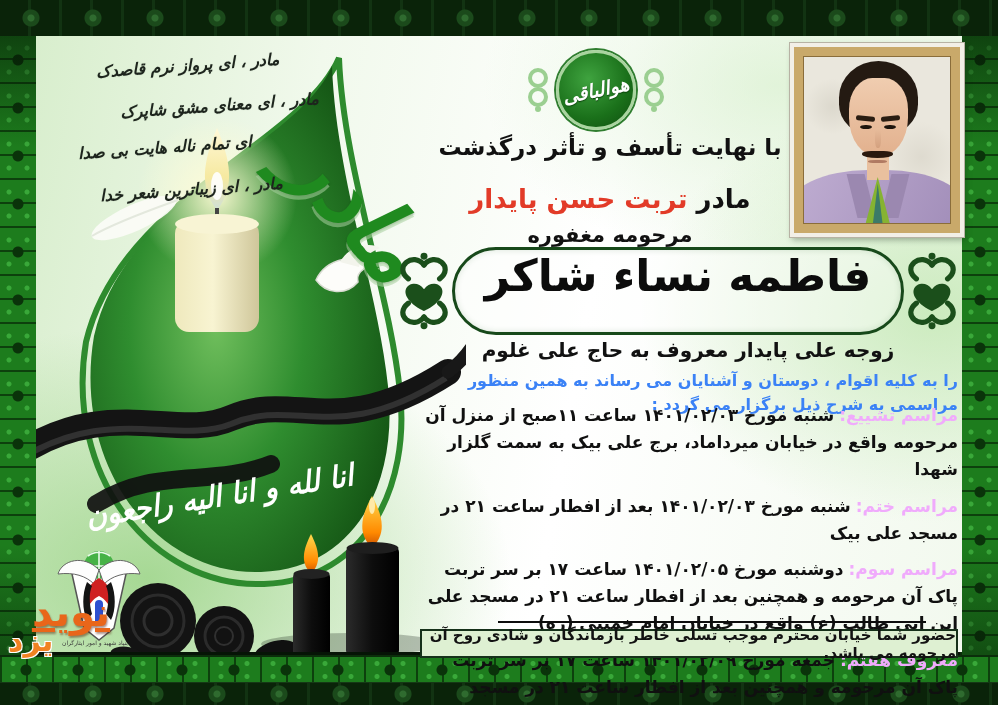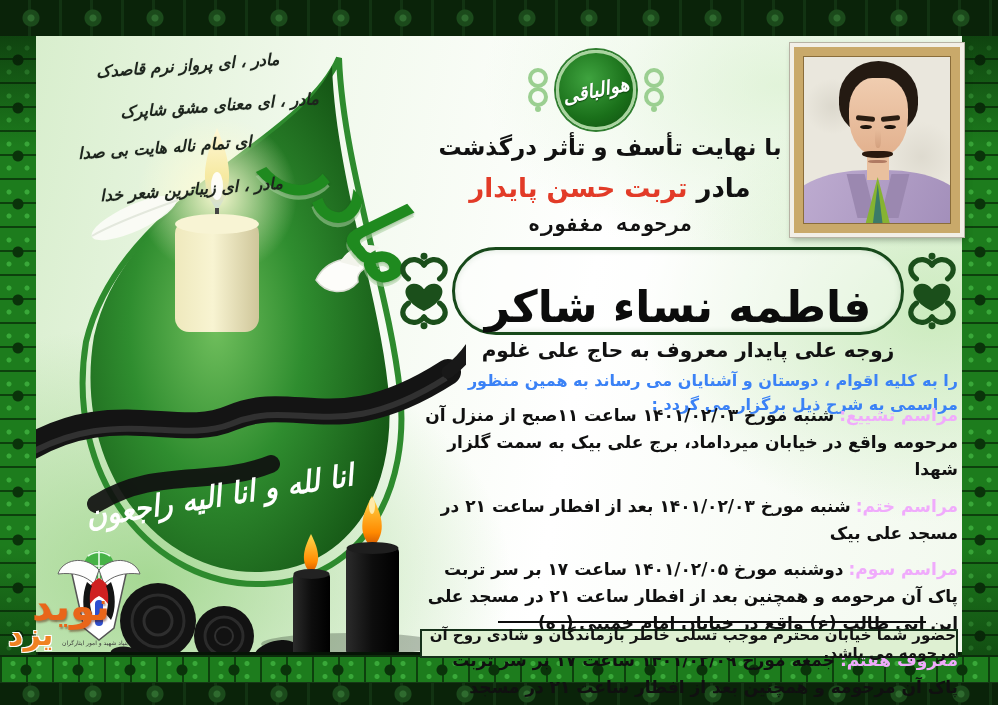--- a/index.html
+++ b/index.html
@@ -69,21 +69,21 @@
     text-shadow:3px 3px 0 rgba(170,210,160,.55), 1px 1px 2px rgba(20,60,20,.35);
     transform:rotate(50deg);
   }
 
   
   .watermark{position:absolute;left:8px;top:588px;width:126px;z-index:30;
              text-align:center;line-height:.82;font-weight:bold;}
   .watermark .w1,.watermark .w2{
     font-size:40px;color:#e9661a;text-shadow:1px 2px 2px rgba(80,20,0,.45);
     display:block;}
-  .watermark .w2{margin-top:2px;}
+  .watermark .w2{margin-top:8px;text-decoration:underline;}
   .watermark .w3{
     display:block;font-size:30px;color:#f08222;margin-top:0;text-align:left;
     text-shadow:-1px -1px 0 #fff,1px -1px 0 #fff,-1px 1px 0 #fff,1px 1px 0 #fff;}
 
   
   .emblem-row{position:absolute;left:516px;top:48px;width:160px;height:84px;z-index:5;
               display:flex;align-items:center;justify-content:center;gap:4px;}
   .emblem-circle{
     width:74px;height:74px;border-radius:50%;
     background:radial-gradient(circle at 40% 35%, #3fa33f, #1a701a 60%, #0f4d0f);
@@ -121,29 +121,29 @@
         border-radius:45% 45% 0 0/60% 60% 0 0;}
   .lapel{position:absolute;top:70%;width:12%;height:26%;background:#9b88b0;}
   .lapel.left{left:33%;transform:skewX(14deg);} .lapel.right{left:56%;transform:skewX(-14deg);}
   .shirt{position:absolute;left:39%;top:72%;width:23%;height:28%;
         background:#86b332;clip-path:polygon(14% 100%,50% 0,86% 100%);}
   .shirt-inner{position:absolute;left:45%;top:76%;width:11%;height:24%;
         background:#3c7a68;clip-path:polygon(20% 100%,50% 0,80% 100%);}
 
   .header-block{position:absolute;left:428px;top:134px;width:364px;z-index:5;
     direction:rtl;text-align:center;color:#111;font-weight:bold;}
-  .hdr1{font-size:23px;letter-spacing:1px;margin-bottom:13px;}
+  .hdr1{font-size:23px;letter-spacing:1px;margin-bottom:24px;}
   .hdr2{font-size:26px;margin-bottom:9px;}
   .hdr2 .red{color:#e23b28;}
-  .hdr3{font-size:21px;font-family:Liberation Mono, monospace;}
+  .hdr3{font-size:21px;}
 
   .name-row{position:absolute;left:398px;top:244px;width:560px;height:94px;z-index:5;
     display:flex;align-items:center;}
   .name-frame{flex:1;height:82px;margin:0 2px;border:3px solid #17491a;border-radius:46px;
-    background:rgba(255,255,255,.45);display:flex;align-items:flex-end;justify-content:center;
+    background:rgba(255,255,255,.45);display:flex;align-items:flex-start;justify-content:center;
     box-shadow:inset 0 0 6px rgba(30,90,30,.15);}
   .name-frame span{font-size:44px;font-weight:bold;color:#0c0c0c;direction:rtl;}
   .orn{flex:0 0 auto;}
 
   .subtitle{position:absolute;left:478px;top:338px;width:420px;z-index:5;direction:rtl;
     text-align:center;font-size:20px;font-weight:bold;color:#111;}
   .intro{position:absolute;left:418px;top:369px;width:540px;z-index:5;direction:rtl;
     text-align:right;font-size:16px;font-weight:bold;color:#3b82f6;line-height:1.5;}
   .schedule{position:absolute;left:418px;top:402px;width:540px;z-index:5;direction:rtl;
     text-align:right;font-size:17px;font-weight:bold;color:#101010;}

